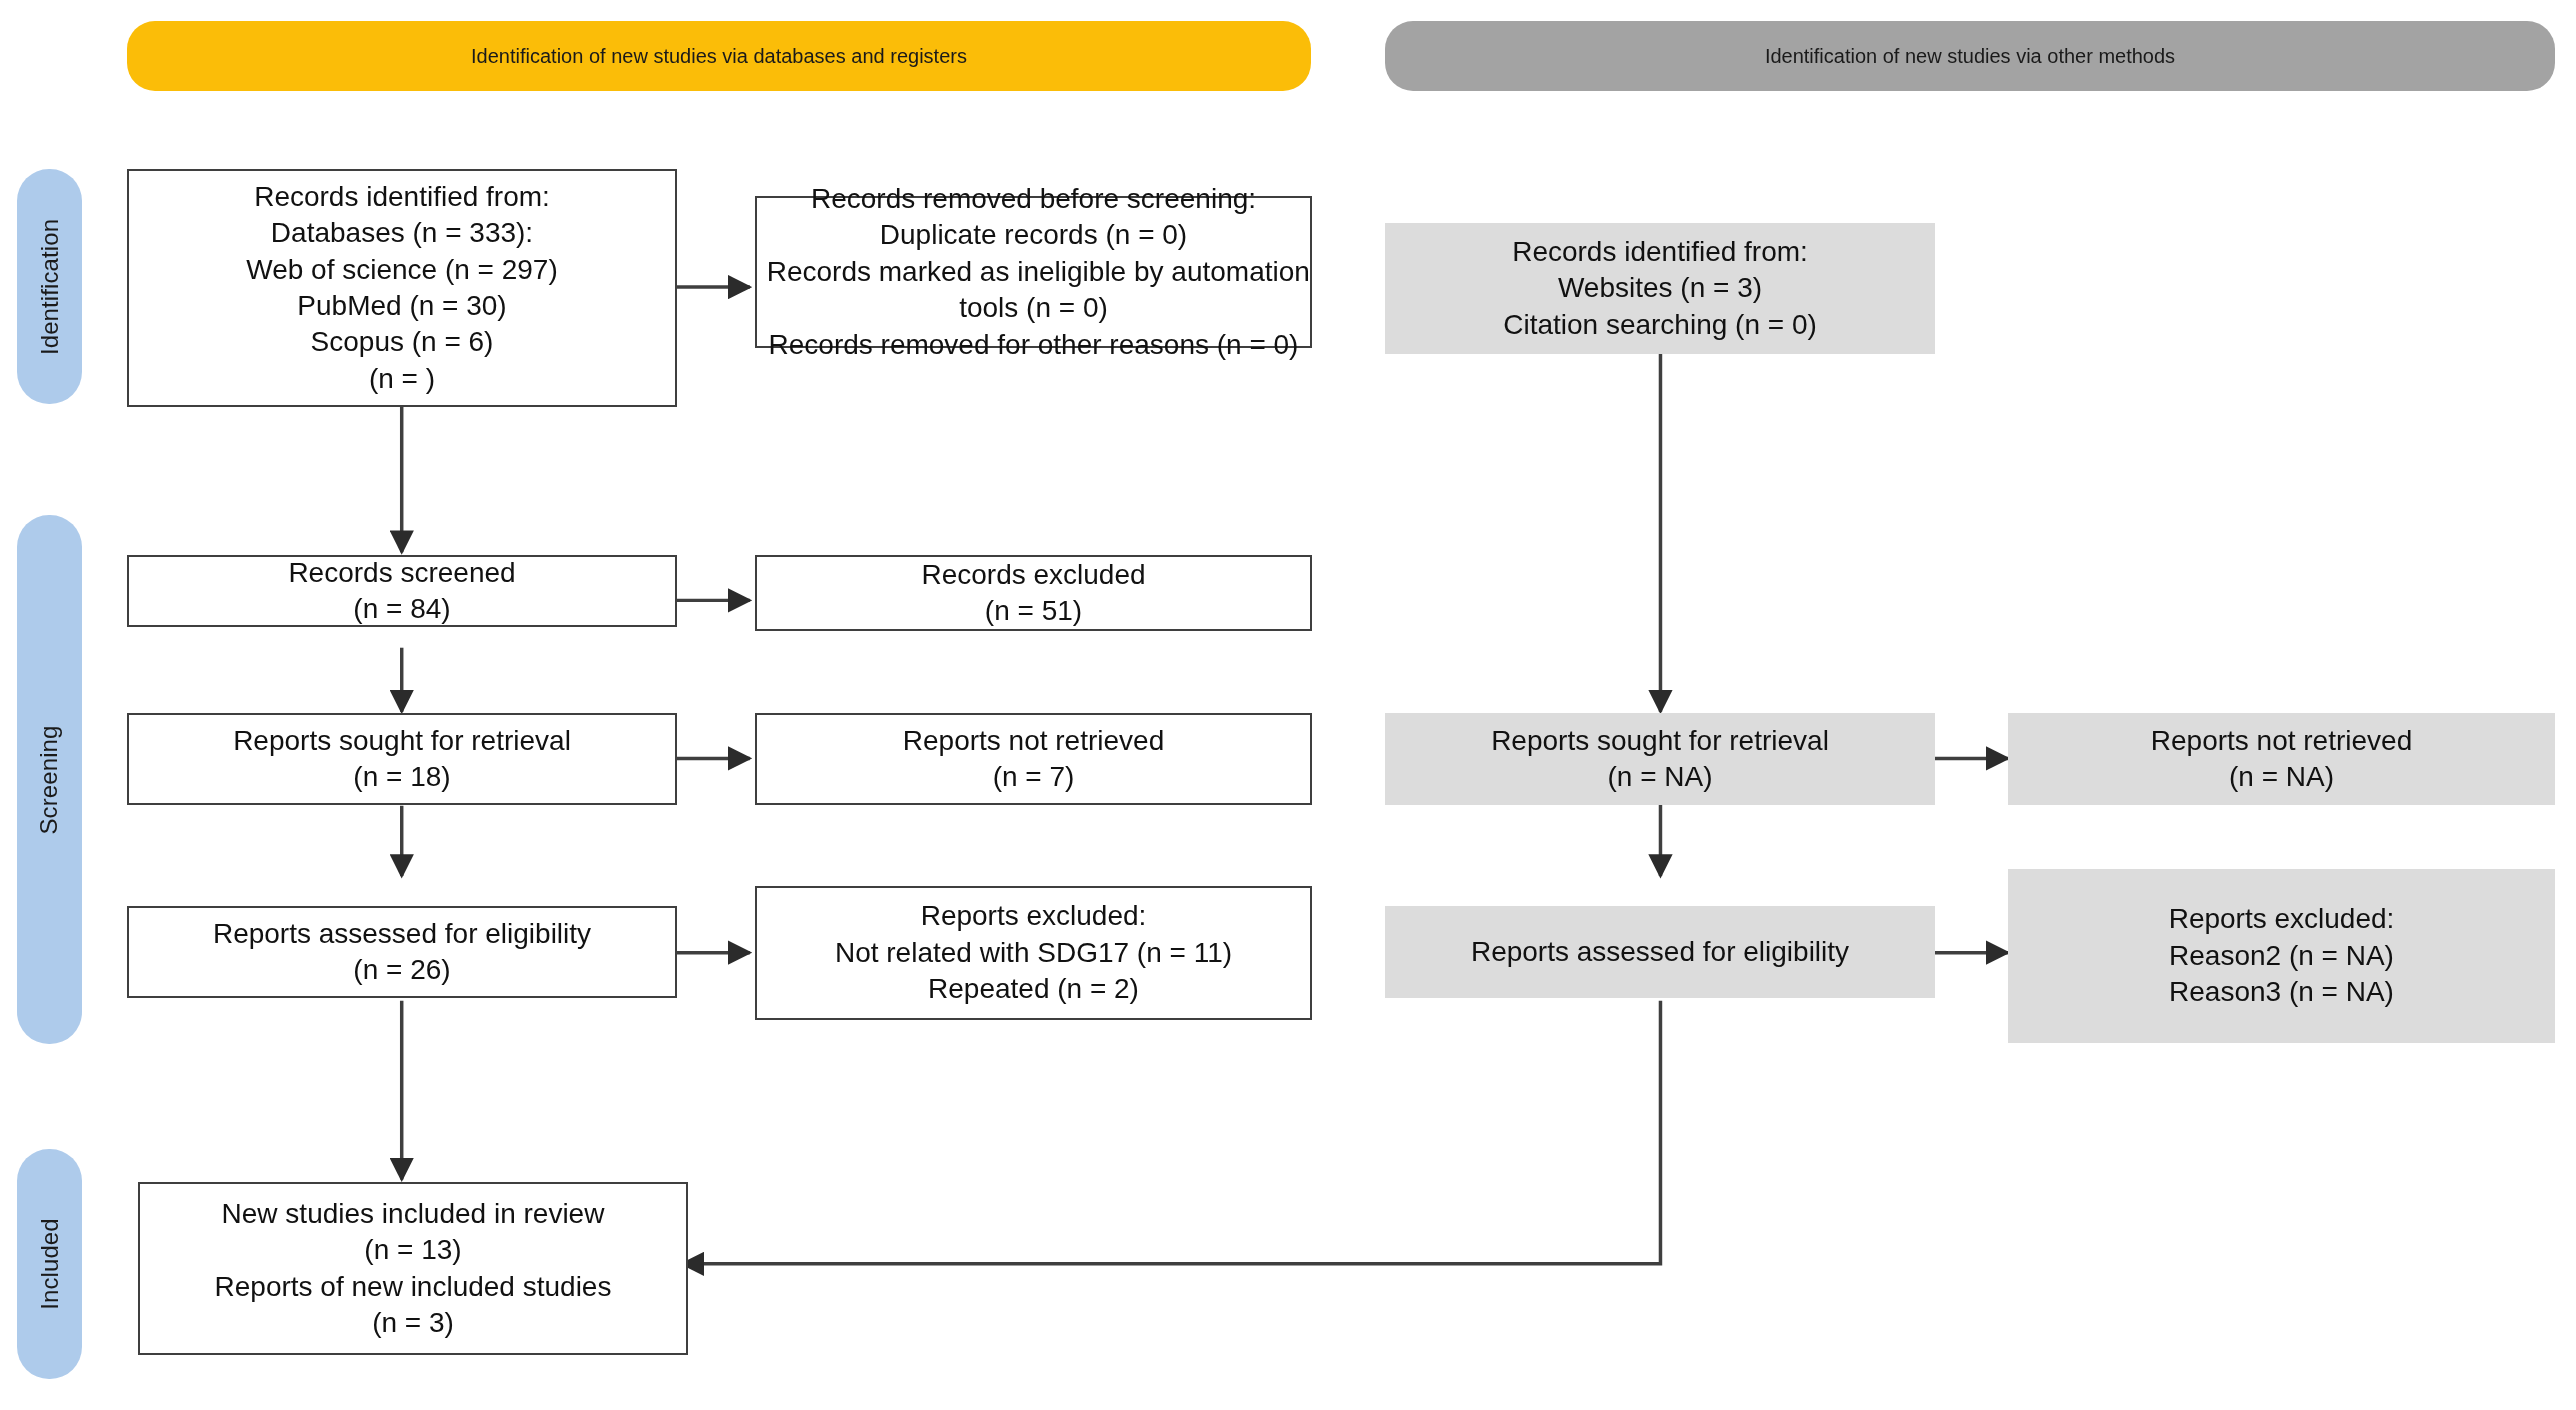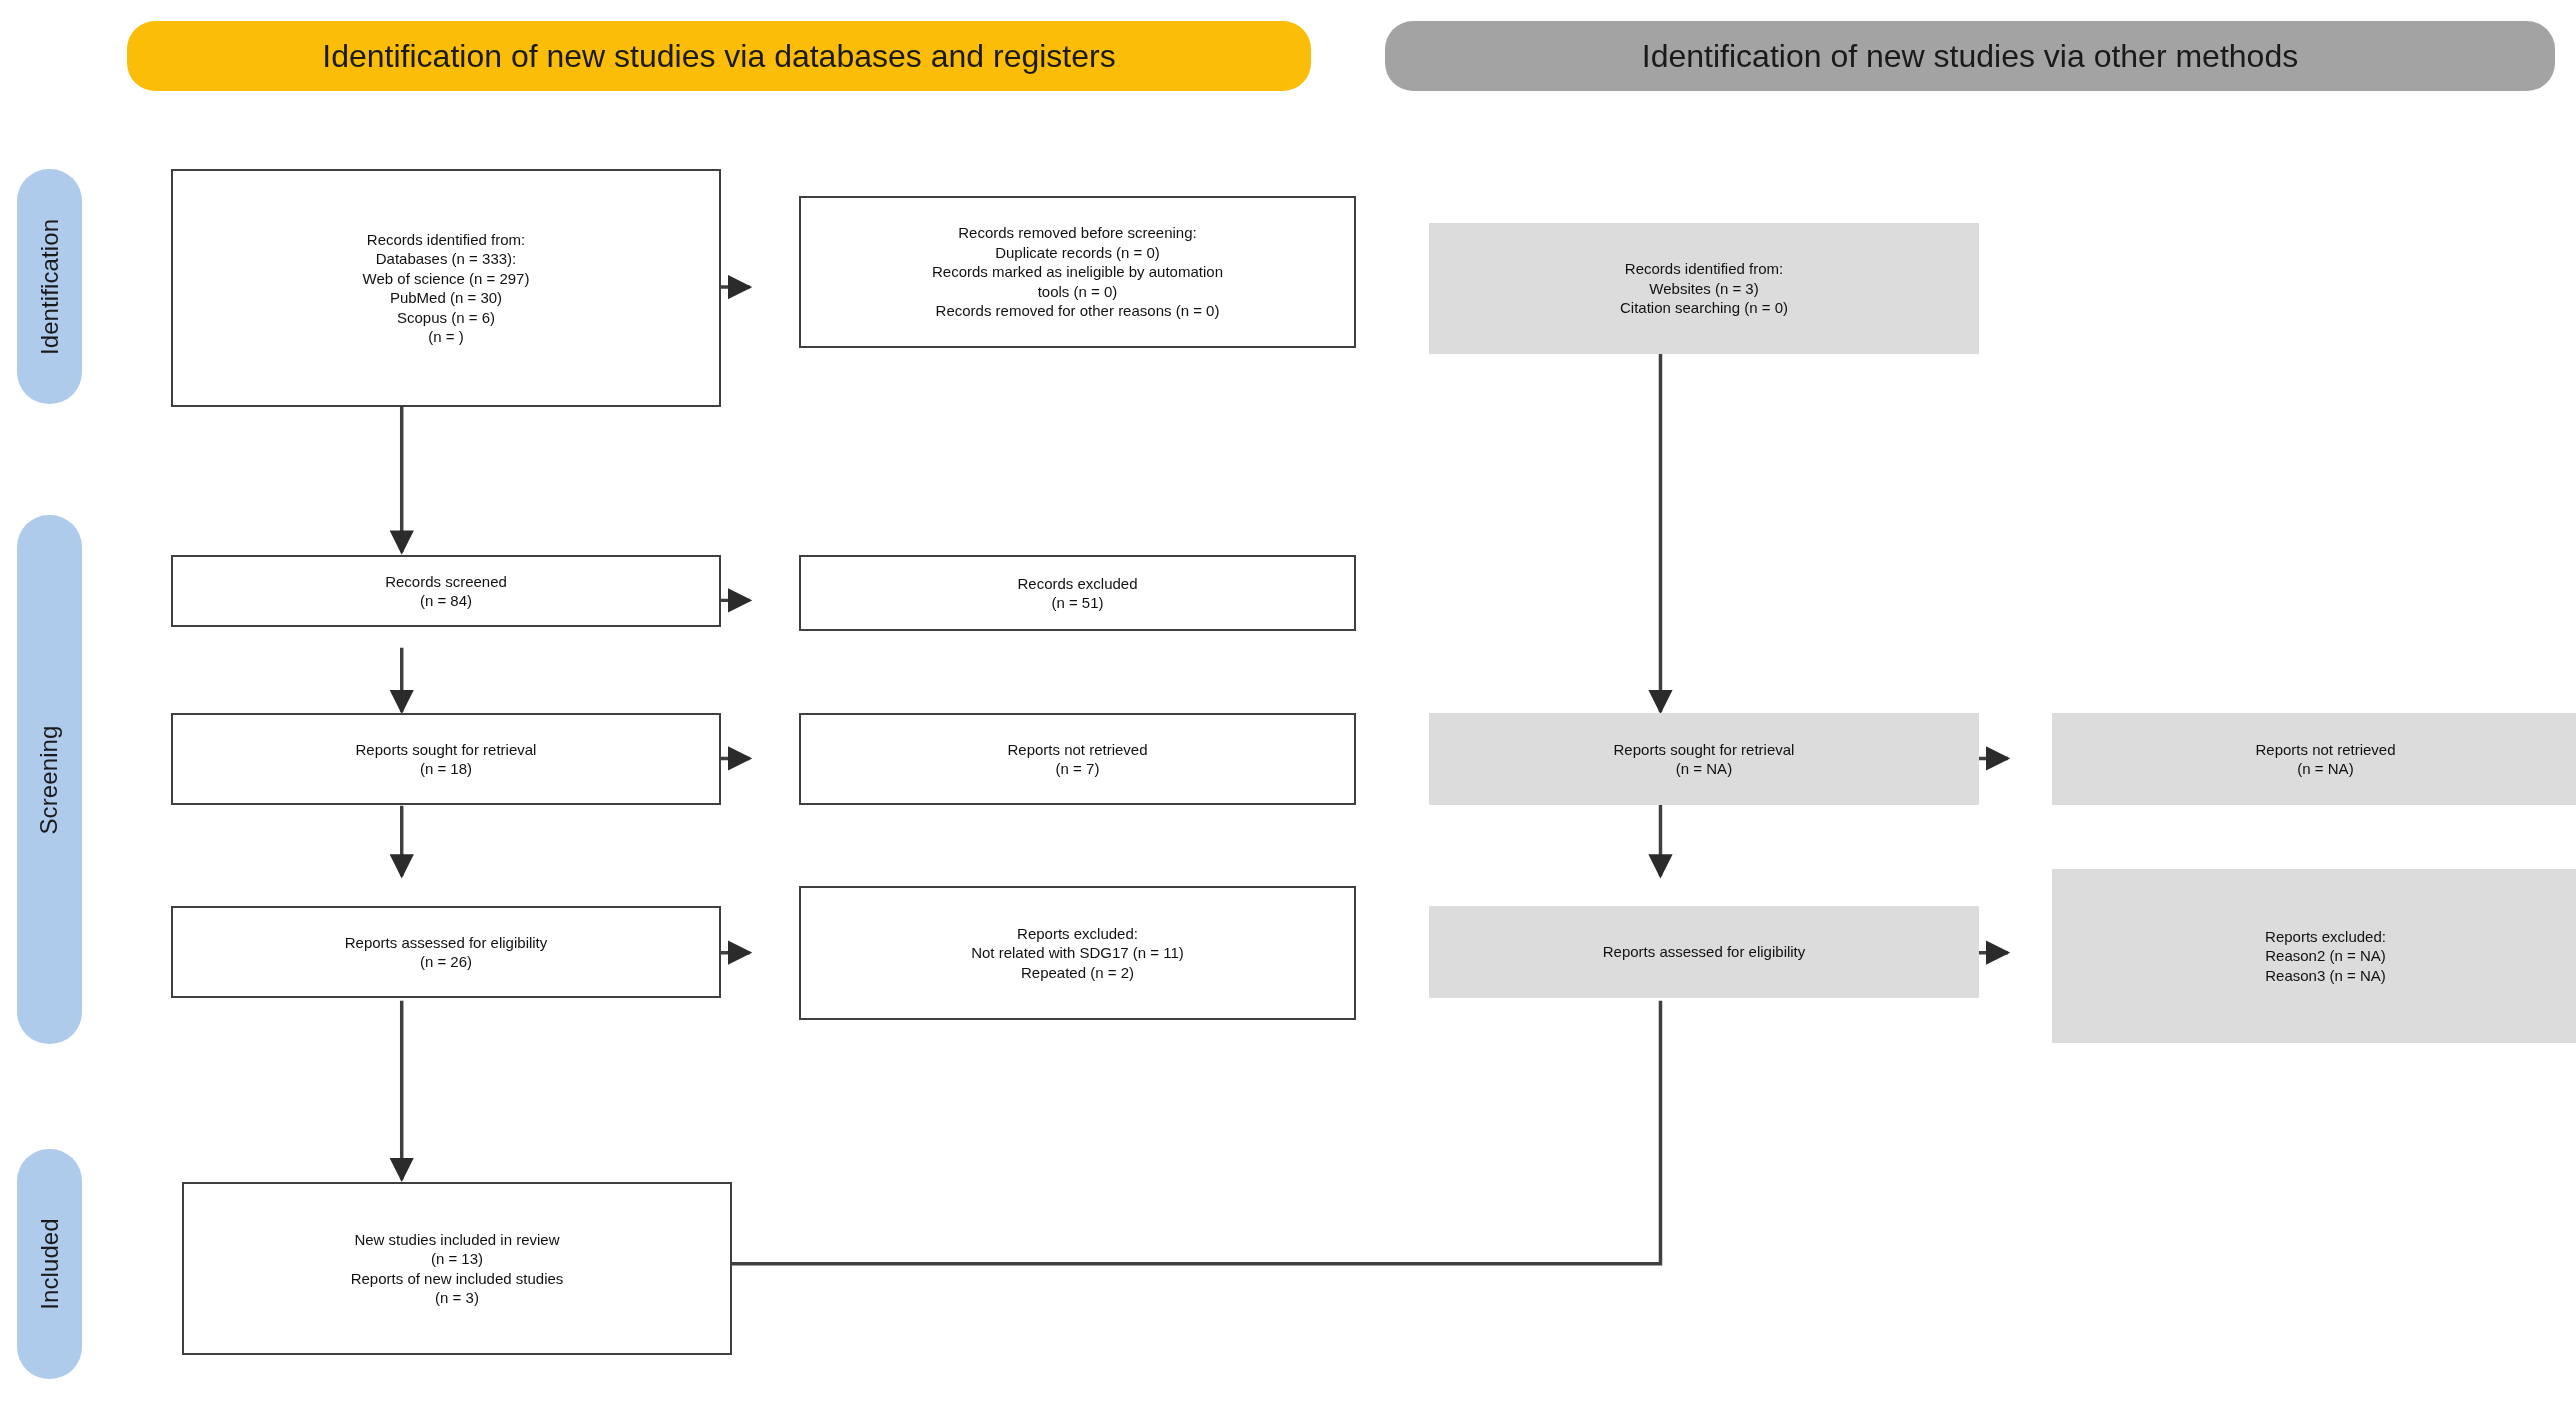--- a/index.html
+++ b/index.html
@@ -37,39 +37,38 @@
   }
 
   
   .banner {
     position: absolute;
     border-radius: 28px;
     display: flex;
     align-items: center;
     justify-content: center;
     text-align: center;
-    font-size: 32px;
+    font-size: 20px;
     color: #1a1a1a;
   }
   .banner.yellow { background: #fbbd08; }
   .banner.grey   { background: #a3a3a3; }
 
   
   .node {
     position: absolute;
     box-sizing: border-box;
     display: flex;
     align-items: center;
     justify-content: center;
     text-align: center;
     padding: 5.6px 9.7px;
-    font-size: 15px;
+    font-size: 28px;
     line-height: 1.30;
     color: #111111;
-    margin-left: 44px;
   }
   .node.white {
     background: #ffffff;
     border: 2.1px solid #3f3f3f;
   }
   .node.grey {
     background: #dcdcdc;
     border: none;
   }
   .node .lines { width: 100%; }

